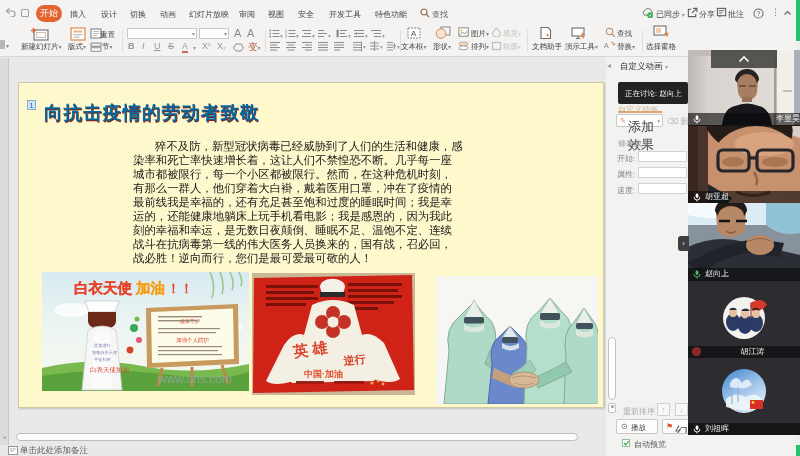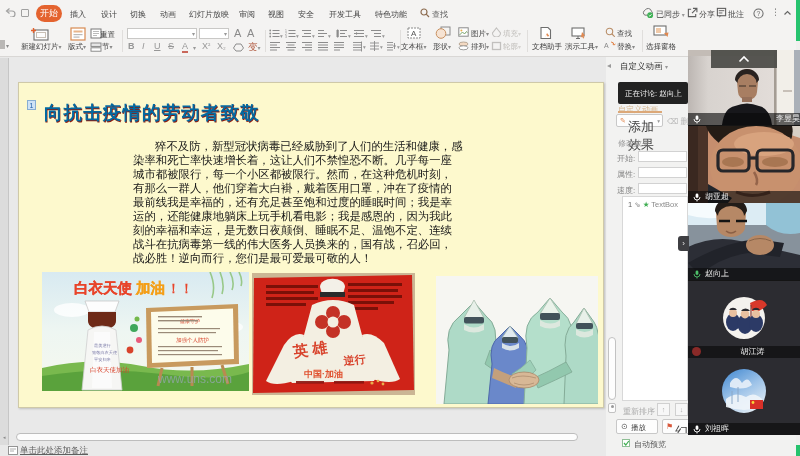--- a/index.html
+++ b/index.html
@@ -18,21 +18,21 @@
   .bt{position:absolute;font-size:9px;color:#979797;}
   
   #leftstrip{left:0;top:58px;width:9px;height:387px;background:#dcdcdc;border-right:1px solid #c6c6c6;box-sizing:border-box;}
   #slide{left:18px;top:82px;width:586px;height:326px;background:#fdf9cd;border:1px solid #cfc9a8;box-sizing:border-box;box-shadow:1px 1px 2px rgba(0,0,0,.18);}
   #badge1{left:27px;top:100px;width:9px;height:10px;background:#cfe3f6;border:1px solid #88aed2;font-size:7px;color:#1f5fa8;text-align:center;line-height:10px;box-sizing:border-box;}
   #title{left:44px;top:100px;font-size:18.5px;font-weight:bold;color:#0369a1;letter-spacing:1.1px;white-space:nowrap;text-shadow:0.6px 0.8px 0 #8f1a0c;}
   #bodytext{left:133px;top:139px;width:345px;font-size:11.4px;line-height:14.0px;color:#181818;}
   
   #vsb{left:608px;top:337px;width:8px;height:63px;background:#fdfdfd;border:1px solid #c2c2c2;border-radius:4px;box-sizing:border-box;}
   #hsb{left:16px;top:433px;width:562px;height:8px;background:#fdfdfd;border:1px solid #bdbdbd;border-radius:4px;box-sizing:border-box;}
-  #notes{left:20px;top:445px;font-size:8.5px;color:#5f5f5f;text-decoration:underline;}
+  #notes{left:20px;top:445px;font-size:8.5px;color:#5f5f5f;}
   
   #pane{left:606px;top:57px;width:190px;height:399px;background:#f2f2f1;}
   .pl{position:absolute;font-size:8px;color:#888;}
   
   #vpanel{left:688px;top:50px;width:112px;height:385px;background:#141414;}
   .cell{position:absolute;left:0;width:112px;overflow:hidden;}
   .nlabel{position:absolute;left:0;bottom:0;width:112px;height:12px;background:rgba(10,10,10,0.62);color:#efefef;font-size:8px;line-height:12px;}
   .nlabel span{margin-left:17px;}
   #greenstrip{left:796px;top:0;width:4px;height:41px;background:#26c36e;}
 </style>
@@ -292,23 +292,20 @@
   <div class="abs" style="left:667px;top:116px;font-size:8px;color:#b9b9b9;">⌫ 删</div>
 
   <div class="abs pl" style="left:618px;top:138px;color:#9a9a9a;">修改效果</div>
   <div class="abs pl" style="left:617px;top:153px;">开始:</div>
   <div class="abs" style="left:638px;top:151px;width:49px;height:11px;background:#fff;border:1px solid #d2d2d2;box-sizing:border-box;"></div>
   <div class="abs pl" style="left:617px;top:169px;">属性:</div>
   <div class="abs" style="left:638px;top:167px;width:49px;height:11px;background:#fff;border:1px solid #d2d2d2;box-sizing:border-box;"></div>
   <div class="abs pl" style="left:617px;top:185px;">速度:</div>
   <div class="abs" style="left:638px;top:183px;width:49px;height:11px;background:#fff;border:1px solid #d2d2d2;box-sizing:border-box;"></div>
 
-  <div class="abs" style="left:622px;top:196px;width:66px;height:205px;background:#fff;border:1px solid #d8d8d8;box-sizing:border-box;">
-     <div style="position:absolute;left:5px;top:3px;font-size:7.5px;color:#666;">1 <span style="color:#8a8a8a;">⇘</span> <span style="color:#3fae52;">★</span> <span style="color:#888;">TextBox</span></div>
-  </div>
 
   <div class="abs pl" style="left:623px;top:406px;color:#a9a9a9;">重新排序</div>
   <div class="abs" style="left:657px;top:403px;width:13px;height:13px;background:#f7f7f7;border:1px solid #d0d0d0;box-sizing:border-box;text-align:center;font-size:7px;color:#aaa;line-height:12px;">↑</div>
   <div class="abs" style="left:675px;top:403px;width:13px;height:13px;background:#f7f7f7;border:1px solid #d0d0d0;box-sizing:border-box;text-align:center;font-size:7px;color:#aaa;line-height:12px;">↓</div>
   <div class="abs" style="left:616px;top:419px;width:42px;height:15px;background:#fdfdfd;border:1px solid #c8c8c8;border-radius:2px;box-sizing:border-box;">
      <span style="position:absolute;left:4px;top:2px;font-size:8px;color:#555;">⊙</span>
      <span style="position:absolute;left:14px;top:3px;font-size:7.5px;color:#444;">播放</span>
   </div>
   <div class="abs" style="left:662px;top:419px;width:34px;height:15px;background:#fdfdfd;border:1px solid #c8c8c8;border-radius:2px;box-sizing:border-box;overflow:hidden;">
      <span style="position:absolute;left:3px;top:2px;font-size:8px;color:#d8573a;">⚑</span>

